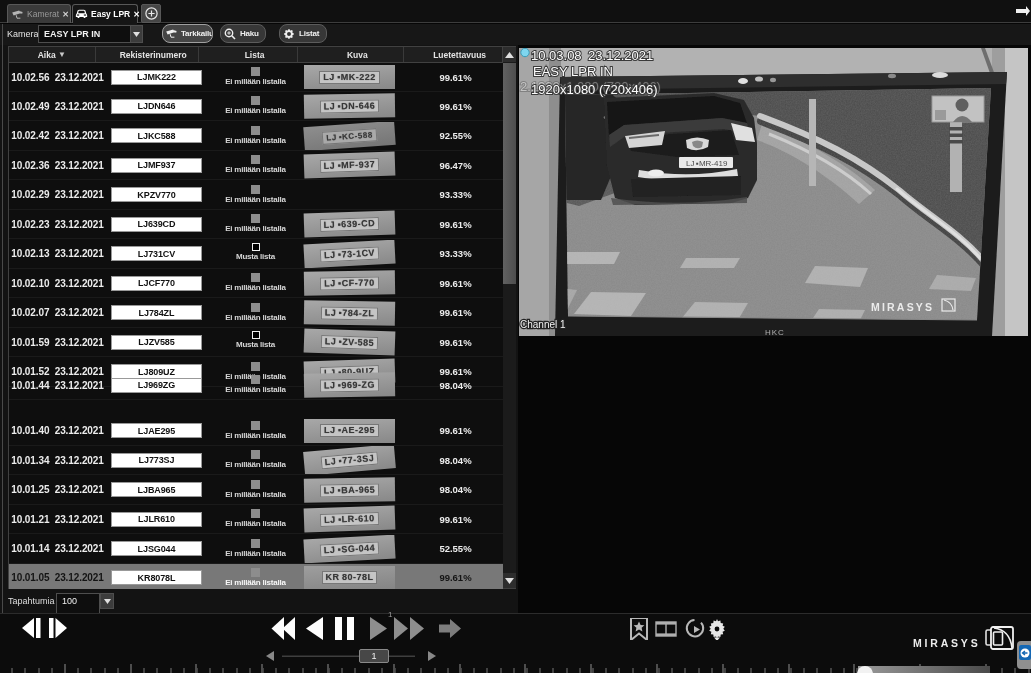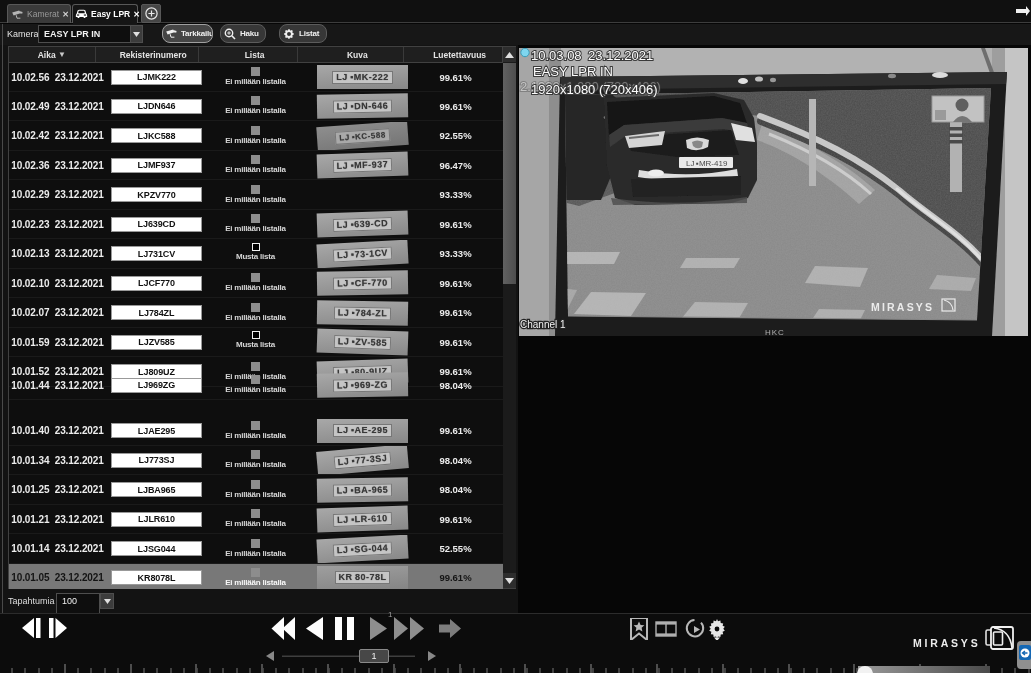--- a/index.html
+++ b/index.html
@@ -29,21 +29,21 @@
 #thead{left:8px;top:46px;width:495px;height:17px;background:#1f1f1f;border:1px solid #414141;display:flex;gap:13px;}
 .th{font-size:8.5px;font-weight:bold;color:#e4e4e4;display:flex;align-items:center;justify-content:center;border-right:1px solid #3a3a3a;height:100%;}
 .row{left:9px;width:494px;height:29px;border-bottom:1px solid #1a1a1a;overflow:hidden;}
 .t1{position:absolute;left:0;width:97px;top:0;height:100%;display:flex;align-items:center;justify-content:center;font-size:10px;font-weight:bold;letter-spacing:-0.1px;color:#ececec;white-space:nowrap;}
 .t2{position:absolute;left:97px;width:101px;top:0;height:100%;display:flex;align-items:center;justify-content:center;}
 .pbox{width:91px;height:15px;background:#fff;border:1px solid #999;font-size:9px;font-weight:bold;letter-spacing:-0.1px;color:#111;display:flex;align-items:center;justify-content:center;}
 .t3{position:absolute;left:198px;width:97px;top:0;height:100%;text-align:center;font-size:8px;font-weight:bold;letter-spacing:-0.2px;color:#d6d6d6;line-height:9px;}
 .cb{display:inline-block;width:9px;height:9px;background:#8d8d8d;margin-top:4px;}
 .cbb{display:inline-block;width:8px;height:8px;background:#000;border:1.5px solid #f0f0f0;margin-top:3px;}
 .t3 .ll{display:block;margin-top:-1px;}
-.t4{position:absolute;left:295px;width:104px;top:0;height:100%;display:flex;align-items:center;justify-content:flex-end;}
+.t4{position:absolute;left:295px;width:104px;top:0;height:100%;display:flex;align-items:center;justify-content:flex-start;}
 .pk{width:91px;height:24px;background:linear-gradient(175deg,#a8a8a8,#888);display:flex;align-items:center;justify-content:center;overflow:hidden;}
 .pkin{background:#c5c5c5;border:1px solid #777;color:#383838;font-size:9px;font-weight:bold;letter-spacing:0.5px;padding:0 3px;line-height:11px;text-shadow:0 0 1px #666;}
 .t5{position:absolute;left:399px;width:95px;top:0;height:100%;display:flex;align-items:center;justify-content:center;font-size:9.5px;font-weight:bold;color:#ececec;}
 .selrow .t1,.selrow .t5{color:#141414;} .selrow .t3{color:#f8f8f8;} .selrow{background:#787878;}
 
 #sb{left:503px;top:47px;width:13px;height:541px;background:#1b1b1b;}
 .sbbtn{width:13px;height:15px;background:#2d2d2d;display:flex;align-items:center;justify-content:center;}
 #sbthumb{left:503px;top:63px;width:13px;height:221px;background:linear-gradient(90deg,#616161,#4e4e4e);}
 
 #lblTap{left:8px;top:596px;font-size:9px;color:#dedede;}

